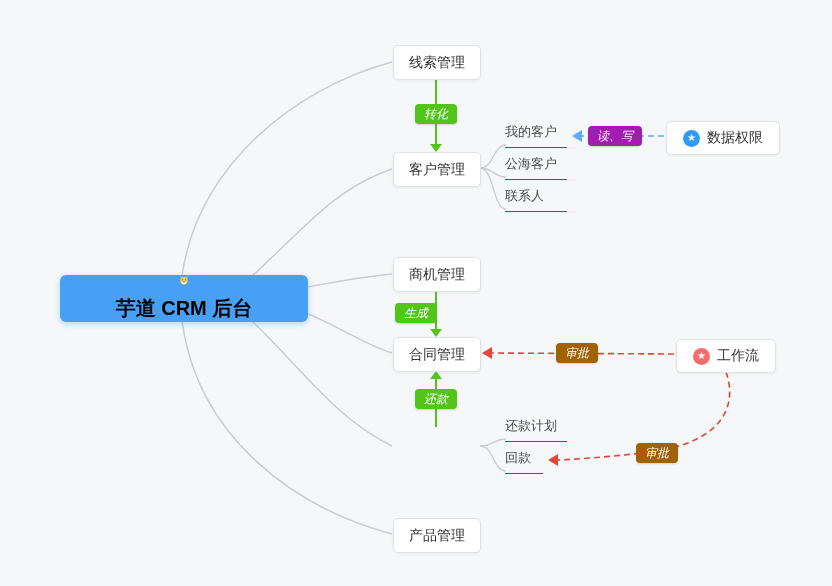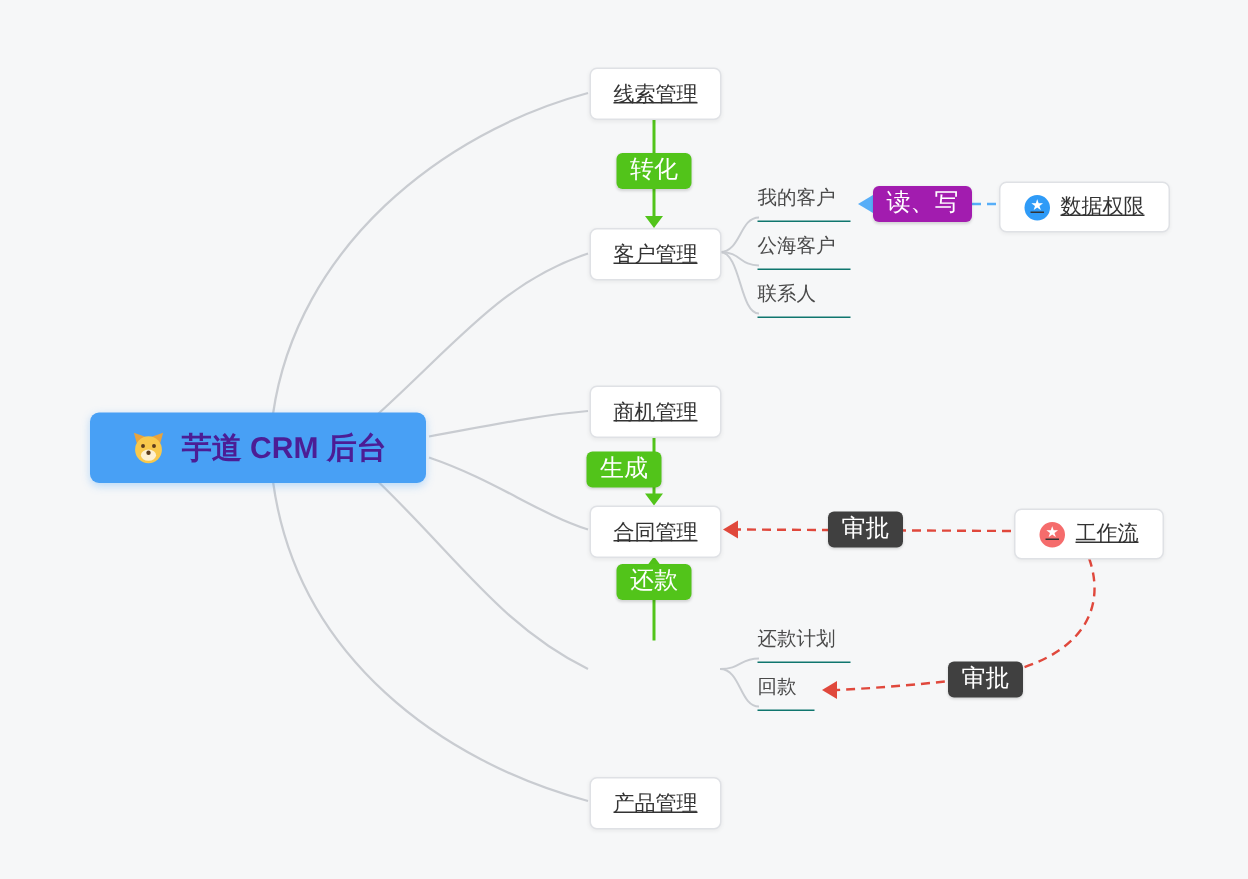--- a/index.html
+++ b/index.html
@@ -4,58 +4,60 @@
 <style>
   html,body { margin:0; padding:0; background:#eceef0; }
   .canvas {
     position:relative; width:832px; height:586px;
     background:#f6f7f8; overflow:hidden;
     font-family:"Liberation Sans", sans-serif;
   }
   .connector-layer { position:absolute; left:0; top:0; width:832px; height:586px; }
 
   .root-node {
-    position:absolute; left:60px; top:275px; width:224px; height:47px;
-    background:#48a0f5; border-radius:6px; color:#4c1d95;
+    position:absolute; left:60px; top:275px; width:248px; height:47px;
+    background:#48a0f5; border-radius:6px; color:#000000;
     font-size:20px; font-weight:bold;
     display:flex; align-items:center; justify-content:center; gap:9px;
     box-shadow:0 2px 6px rgba(72,160,245,.35);
+    flex-direction:column;
   }
 
   .node {
     position:absolute; background:#fff; border:1px solid #dfe1e5;
     border-radius:5px; box-shadow:0 1px 3px rgba(0,0,0,.06);
     font-size:14px; color:#333;
-    display:flex; align-items:center; justify-content:center;text-decoration:underline;
+    display:flex; align-items:center; justify-content:center;
   }
   .module { left:393px; width:86px; height:33px; }
 
   .side-node { height:32px; gap:7px; }
   .side-node .star-icon {
     width:17px; height:17px; border-radius:50%;
     color:#fff; font-size:10px; line-height:1;
     display:flex; align-items:center; justify-content:center;
   }
   .icon-blue { background:#2f9bf7; }
   .icon-pink { background:#f56c6c; }
 
   .leaf {
     position:absolute; font-size:13px; color:#4a4a4a;
     padding-bottom:6px; border-bottom:1px solid #0f766e;
   }
 
   .badge {
     position:absolute; transform:translate(-50%,-50%);
-    color:#fff; font-size:16px; line-height:1;
+    color:#fff; font-size:12px; line-height:1;
     padding:4px 9px; border-radius:4px; white-space:nowrap;
     box-shadow:0 1px 2px rgba(0,0,0,.15);
+    font-style:italic;
   }
   .badge-green { background:#52c41a; }
   .badge-blue  { background:#a21caf; }
-  .badge-red   { background:#404040; }
+  .badge-red   { background:#a16207; }
 </style>
 </head>
 <body>
 
 <div class="canvas">
 
   <svg class="connector-layer" width="832" height="586" viewBox="0 0 832 586" xmlns="http://www.w3.org/2000/svg">
     <g stroke="#c9ccd1" stroke-width="1.5" fill="none">
       <path d="M 182 276 C 198 165, 295 88, 392 62"></path>
       <path d="M 252 276 C 305 228, 335 188, 392 169"></path>
@@ -133,18 +135,18 @@
     <span class="star-icon icon-blue">★</span>
     <span>数据权限</span>
   </div>
   <div class="node side-node" style="left:676px; top:339px; width:98px">
     <span class="star-icon icon-pink">★</span>
     <span>工作流</span>
   </div>
 
   <div class="badge badge-green" style="left:436px; top:114px">转化</div>
   <div class="badge badge-green" style="left:416px; top:313px">生成</div>
-  <div class="badge badge-green" style="left:436px; top:388px">还款</div>
+  <div class="badge badge-green" style="left:436px; top:399px">还款</div>
   <div class="badge badge-blue" style="left:615px; top:136px">读、写</div>
   <div class="badge badge-red" style="left:577px; top:353px">审批</div>
   <div class="badge badge-red" style="left:657px; top:453px">审批</div>
 
 </div>
 
 </body></html>

